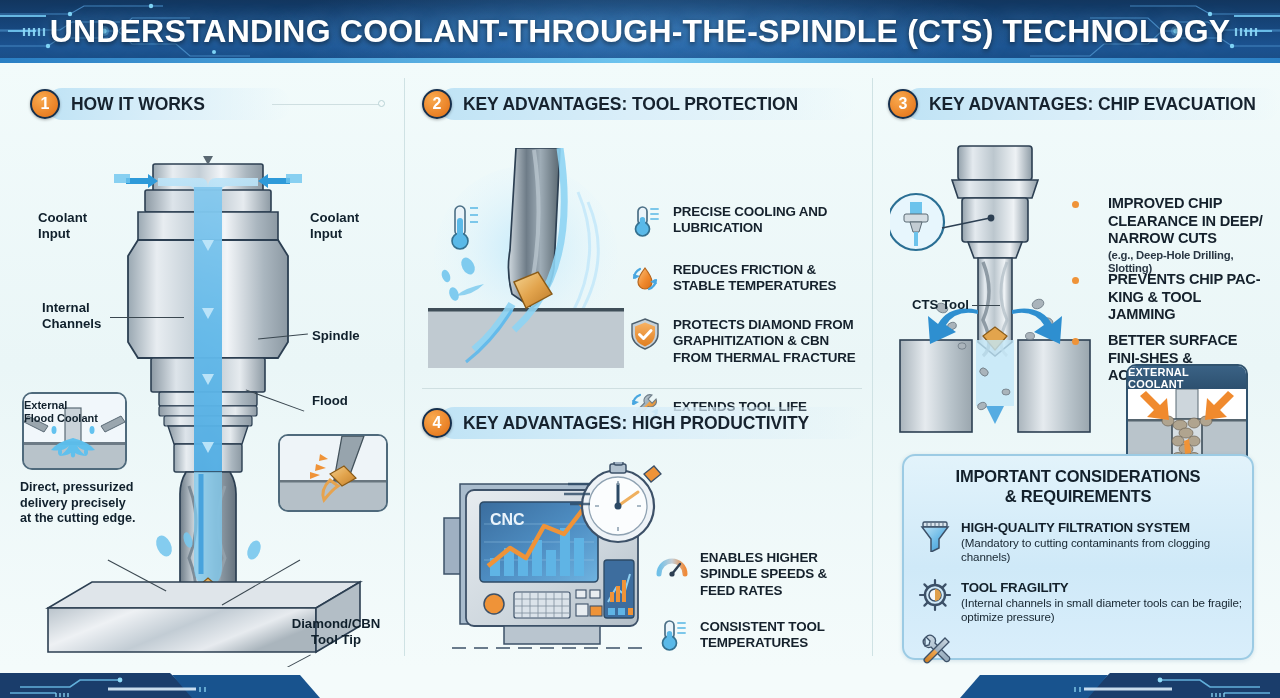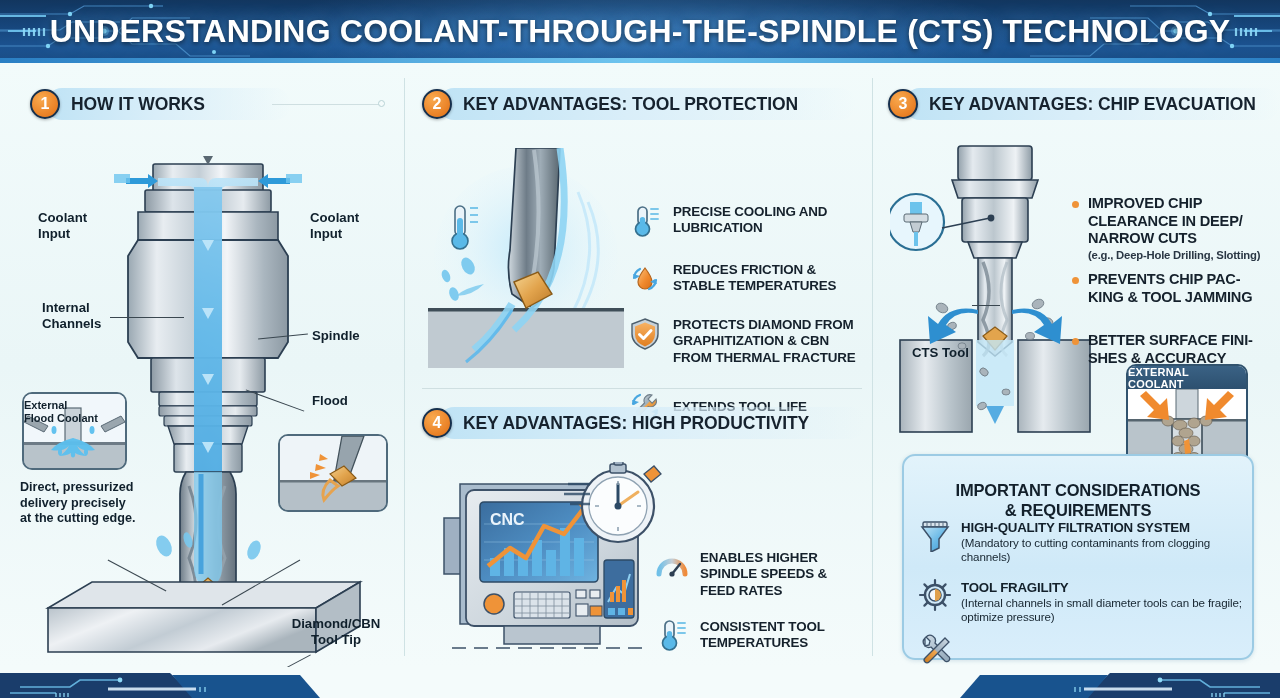--- a/index.html
+++ b/index.html
@@ -76,21 +76,21 @@
     border:1px solid #b9d3d6; background:#f4fbfb;
   }
 
   
   .feat { position:absolute; display:flex; align-items:flex-start; }
   .feat .ico { flex:0 0 auto; width:34px; height:34px; margin-right:11px; }
   .feat .txt {
     font-size:13.4px; font-weight:bold; color:#15212c;
     line-height:1.22; letter-spacing:-.15px;
   }
-  .bullet-row { position:absolute; display:flex; align-items:flex-start; }
+  .bullet-row { position:absolute; display:flex; align-items:flex-start;gap:20px; }
   .bullet-dot {
     flex:0 0 auto; width:7px; height:7px; border-radius:50%;
     background:#ef9338; margin-top:6px; margin-right:9px;
   }
   .bullet-txt {
     font-size:14.6px; font-weight:bold; color:#15212c; line-height:1.2;
     letter-spacing:-.2px;
   }
   .bullet-sub {
     display:block; font-size:11.3px; font-weight:bold; color:#2a3744;
@@ -117,21 +117,21 @@
 
   
   #considerations {
     position:absolute;
     border:2px solid #9ccbe4; border-radius:13px;
     background:linear-gradient(180deg,#e2f3fb 0%,#cfe9f8 55%,#d9eefb 100%);
     box-shadow:0 1px 4px rgba(60,110,150,.18);
   }
   #cons-title {
     text-align:center; font-size:16.5px; font-weight:bold;
-    color:#13202b; line-height:1.22; padding-top:24px; letter-spacing:-.2px;
+    color:#13202b; line-height:1.22; padding-top:10px; letter-spacing:-.2px;
   }
   .cons-row { position:absolute; display:flex; align-items:flex-start; }
   .cons-row .ico { flex:0 0 auto; width:34px; height:34px; margin-right:9px; }
   .cons-head { font-size:13.3px; font-weight:bold; color:#13202b; letter-spacing:-.2px; }
   .cons-sub  { font-size:11.6px; color:#15242f; line-height:1.2; letter-spacing:-.1px; }
 
   
   #footer {
     position:absolute; left:0; top:667px; width:1280px; height:31px;
     background:#f4fbfb; overflow:hidden;
@@ -566,21 +566,21 @@
 
     <circle cx="26" cy="82" r="28" fill="#e7f6fd" stroke="#2a6f94" stroke-width="2.2"></circle>
     <rect x="20" y="62" width="12" height="12" fill="#6cc3ec"></rect>
     <rect x="14" y="74" width="24" height="8" rx="2" fill="#d4dde3" stroke="#5a6a75" stroke-width="1"></rect>
     <path d="M20 82 h12 l-3 10 h-6 z" fill="#c3ccd3" stroke="#5a6a75" stroke-width="1"></path>
     <rect x="24" y="92" width="4" height="14" fill="#6cc3ec"></rect>
     <line x1="52" y1="88" x2="100" y2="78" stroke="#2c3f52" stroke-width="1.6"></line>
     <circle cx="101" cy="78" r="3.4" fill="#2c3f52"></circle>
   </svg>
 
-  <div class="dlabel" style="left:912px; top:235px;margin-top:48px;">CTS Tool</div>
+  <div class="dlabel" style="left:912px; top:235px;">CTS Tool</div>
   <div class="leader" style="left:972px; top:243px; width:28px;"></div>
 
   <div class="bullet-row" style="left:1072px; top:133px; width:200px;">
     <span class="bullet-dot"></span>
     <span class="bullet-txt">
       <span>IMPROVED CHIP CLEARANCE IN DEEP/ NARROW CUTS</span>
       <span class="bullet-sub">(e.g., Deep-Hole Drilling, Slotting)</span>
     </span>
   </div>
 

